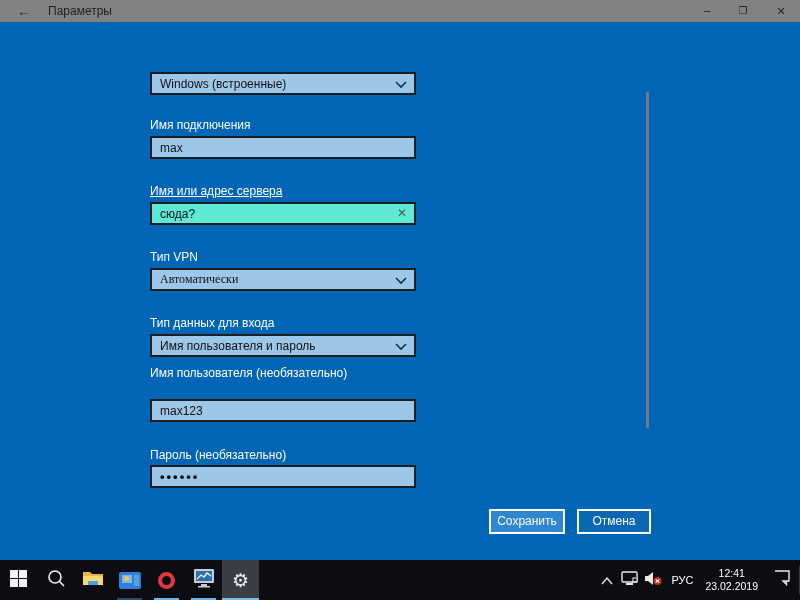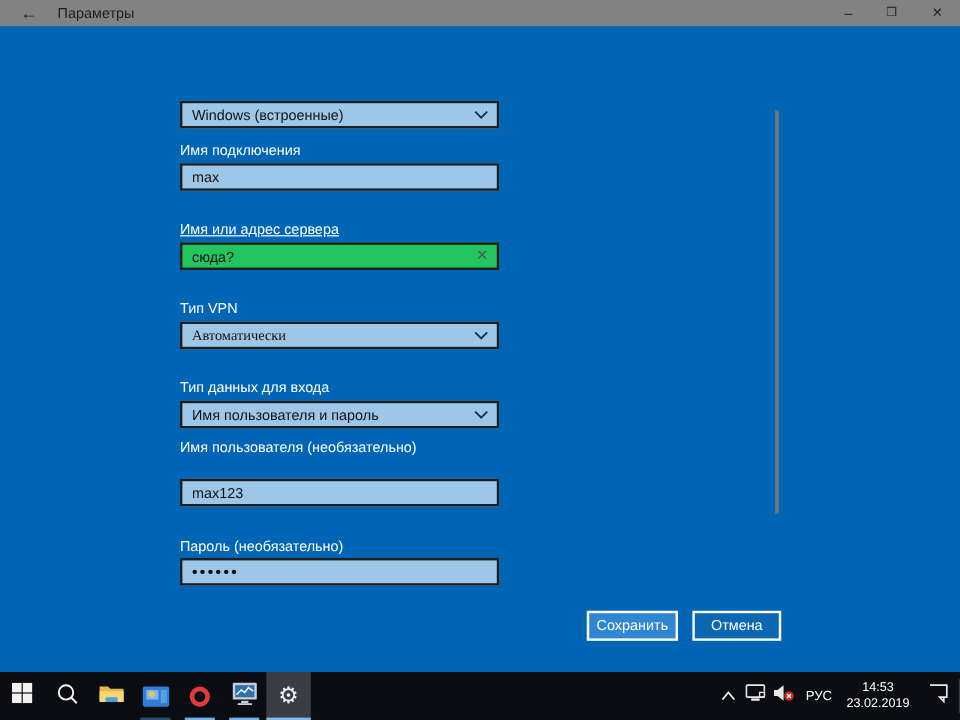--- a/index.html
+++ b/index.html
@@ -19,21 +19,21 @@
   
   .overlay { position:absolute; top:22px; left:0; width:800px; height:538px; background:#0065b5; }
   .dlg-title { position:absolute; left:150px; top:11px; font-size:20px; font-weight:400; color:#ffffff; letter-spacing:.2px; }
 
   .field-label { position:absolute; left:150px; width:266px; font-size:12px; color:#ffffff; }
   .combo, .txt-input { position:absolute; left:150px; width:266px; height:23px; border:2px solid #1e1e1e; background:#9dc7e9; }
   .combo { display:flex; align-items:center; justify-content:space-between; padding:0 7px 0 8px; }
   .combo .combo-text { font-size:12px; color:#111111; white-space:nowrap; }
   .combo svg { flex:0 0 auto; }
   .txt-input { font-size:12px; color:#111111; padding:0 8px; font-family:"Liberation Sans","DejaVu Sans",sans-serif; outline:none; }
-  .txt-input.focused { background:#22c55e; padding-right:16px; }
+  .txt-input.focused { background:#5eead4; padding-right:16px; }
   .clear-btn { position:absolute; width:18px; height:19px; line-height:19px; text-align:center; font-size:12px; color:#555555; }
   .pwd { letter-spacing:2px; font-size:13px; font-weight:bold; }
 
   .btn { position:absolute; height:25px; border:2px solid #ffffff; color:#ffffff; font-size:12px; text-align:center; line-height:21px; cursor:default; }
   .btn-save { left:489px; top:487px; width:76px; background:#2f87d2; }
   .btn-cancel { left:577px; top:487px; width:74px; background:#0a67b2; }
 
   .scrollbar { position:absolute; left:646px; top:70px; width:3px; height:336px; background:#6e7b85; }
 
   
@@ -67,21 +67,21 @@
   <div class="titlebar">
     <div class="back-btn"><span>←</span></div>
     <div class="tb-title">Параметры</div>
     <div class="winctl min"><span>–</span></div>
     <div class="winctl max"><span>❐</span></div>
     <div class="winctl close"><span>✕</span></div>
   </div>
 
   <div class="overlay">
 
-    <div class="combo" style="top:62px;">
+    <div class="combo" style="top:50px;">
       <span class="combo-text">Windows (встроенные)</span>
       <span><svg width="12" height="8" viewBox="0 0 12 8">
             <polyline points="1,1 6,6 11,1" fill="none" stroke="#13314f" stroke-width="1.6"></polyline>
           </svg></span>
     </div>
 
     <div class="field-label" style="top:96px;">Имя подключения</div>
     <input class="txt-input" style="top: 114px;" value="max">
 
     <div class="field-label" style="top:162px;text-decoration:underline;">Имя или адрес сервера</div>
@@ -199,21 +199,21 @@
               <polygon points="1,5 4,5 9,1 9,14 4,10 1,10" fill="#e8e8e8"></polygon>
               <circle cx="13.5" cy="10" r="4" fill="#c42b1c"></circle>
               <path d="M11.8 8.3 L15.2 11.7 M15.2 8.3 L11.8 11.7" stroke="#ffffff" stroke-width="1.1"></path>
             </svg></span>
       </div>
       <div class="tray-item lang">
           <span>РУС</span>
         </div>
       <div class="tray-item clock">
         <div>
-          <div>14:53</div>
+          <div>12:41</div>
           <div>23.02.2019</div>
         </div>
       </div>
       <div class="tray-item" style="width:36px;">
         <span><svg width="18" height="16" viewBox="0 0 18 16">
               <path d="M2 1 H16 V11 H10 L13.5 14.5 V11" fill="none" stroke="#e8e8e8" stroke-width="1.4"></path>
             </svg></span>
       </div>
     </div>
     <div class="show-desktop"></div>

